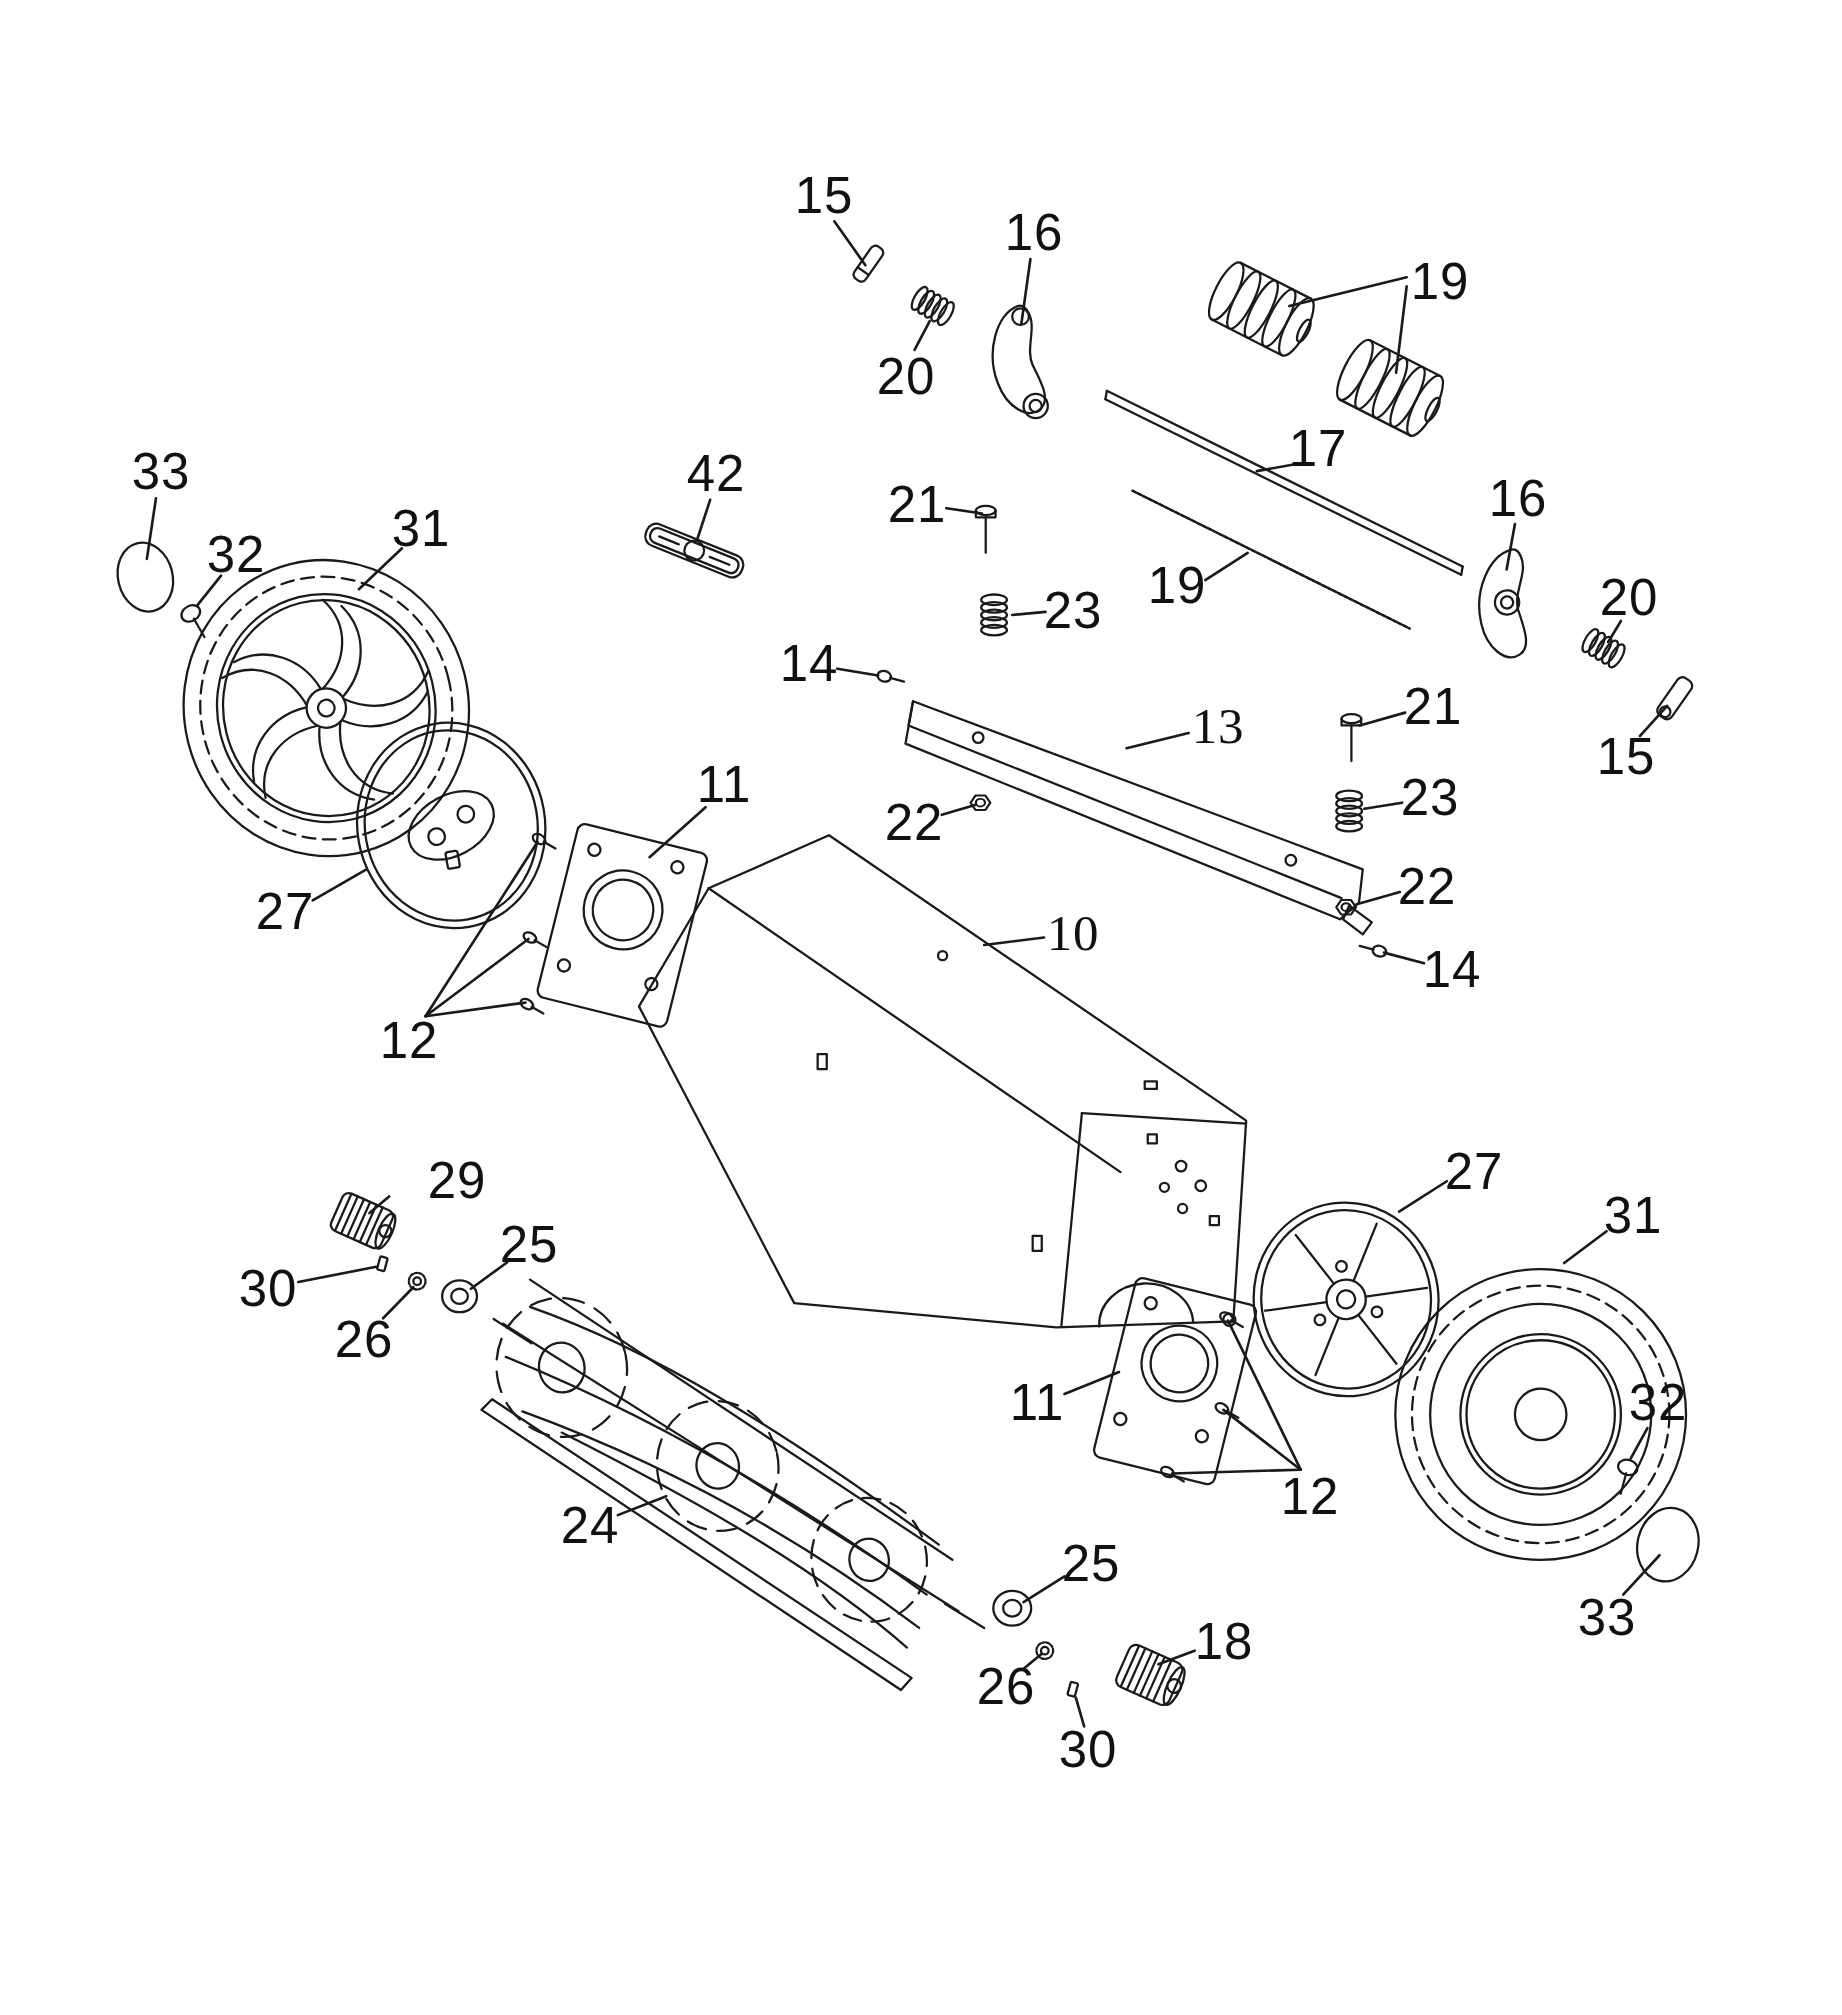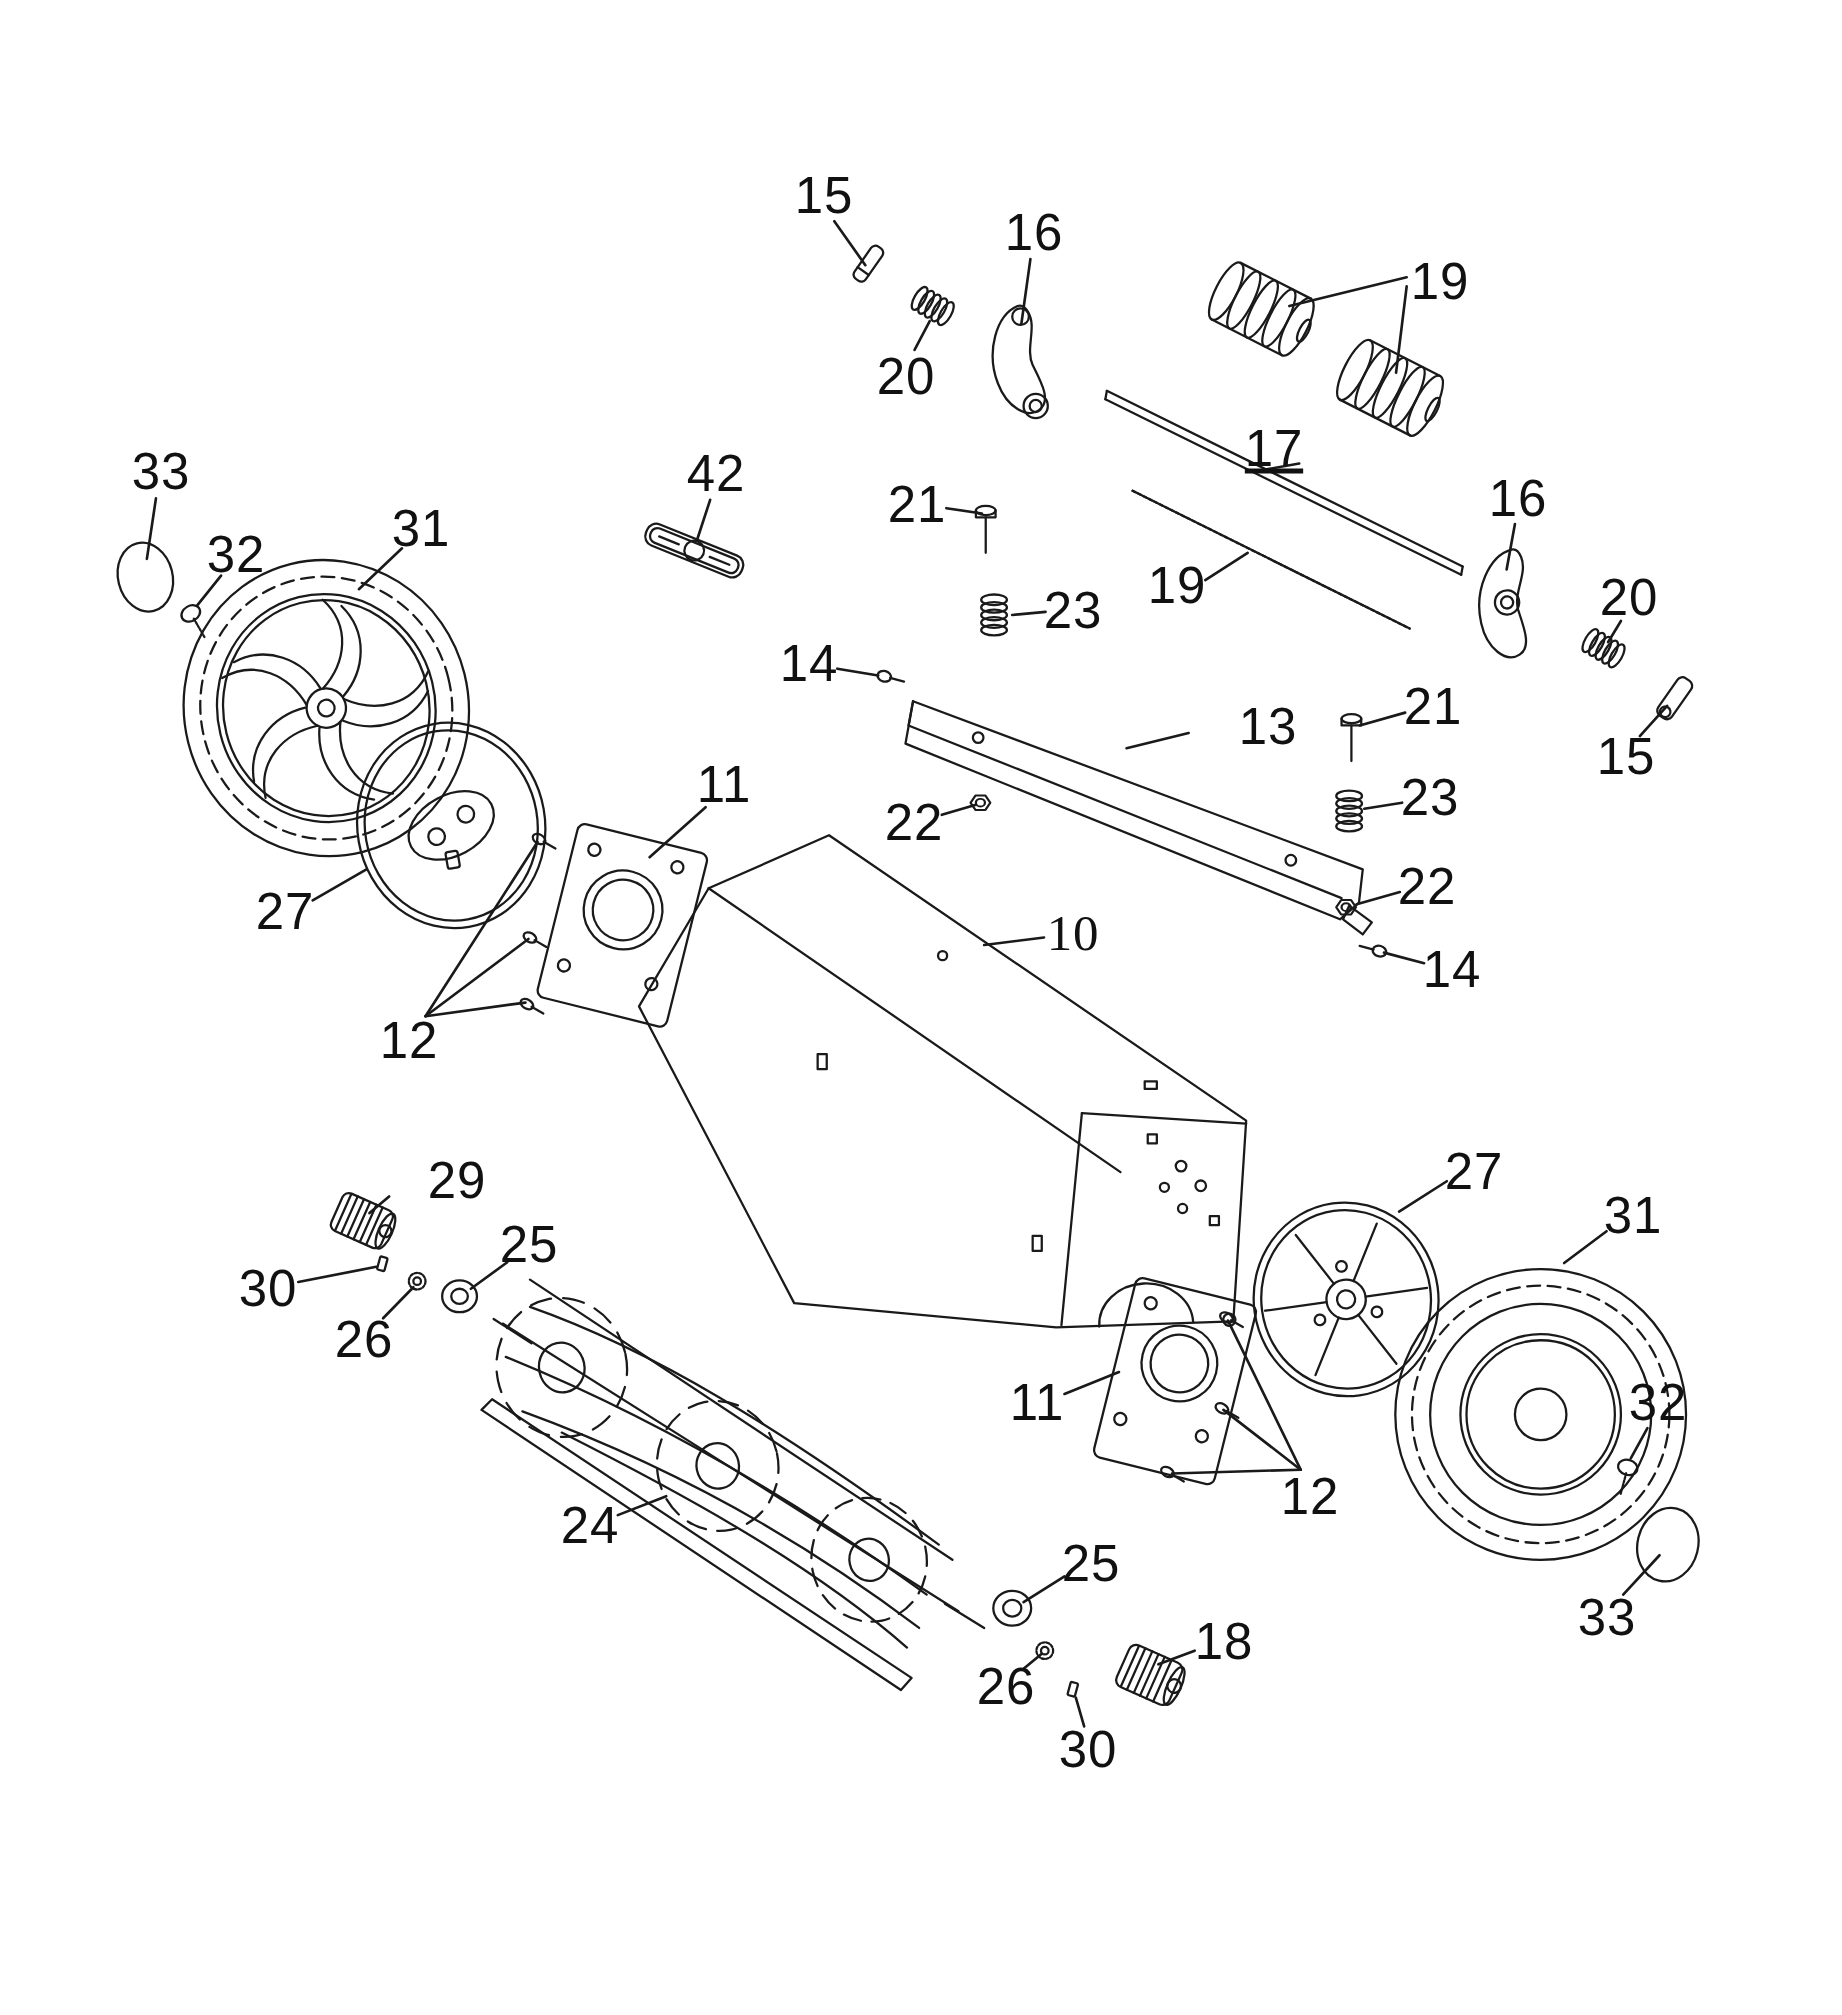--- a/index.html
+++ b/index.html
@@ -444,32 +444,32 @@
       <line x1="1352" y1="2204" x2="1376" y2="2184"></line>
       <line x1="1578" y1="2180" x2="1530" y2="2198"></line>
       <line x1="1432" y1="2280" x2="1421" y2="2242"></line>
     </svg>
 
   <div id="callout-layer">
       <div class="callout" style="left: 824px; top: 195px;">15</div>
       <div class="callout" style="left: 1034px; top: 232px;">16</div>
       <div class="callout" style="left: 1440px; top: 281px;">19</div>
       <div class="callout" style="left: 906px; top: 376px;">20</div>
-      <div class="callout" style="left: 1274px; top: 448px; text-decoration: underline;">17</div>
+      <div class="callout" style="left: 1318px; top: 448px;">17</div>
       <div class="callout" style="left: 716px; top: 473px;">42</div>
       <div class="callout" style="left: 917px; top: 504px;">21</div>
       <div class="callout" style="left: 1518px; top: 498px;">16</div>
       <div class="callout" style="left: 161px; top: 471px;">33</div>
       <div class="callout" style="left: 236px; top: 554px;">32</div>
       <div class="callout" style="left: 421px; top: 528px;">31</div>
       <div class="callout" style="left: 1177px; top: 585px;">19</div>
       <div class="callout" style="left: 1073px; top: 610px;">23</div>
       <div class="callout" style="left: 1629px; top: 597px;">20</div>
       <div class="callout" style="left: 809px; top: 663px;">14</div>
-      <div class="callout" style="left: 1268px; top: 726px;">13</div>
+      <div class="callout" style="left: 1218px; top: 726px; font-family: Liberation Serif, serif;">13</div>
       <div class="callout" style="left: 1433px; top: 706px;">21</div>
       <div class="callout" style="left: 1626px; top: 756px;">15</div>
       <div class="callout" style="left: 1430px; top: 797px;">23</div>
       <div class="callout" style="left: 914px; top: 822px;">22</div>
       <div class="callout" style="left: 724px; top: 784px;">11</div>
       <div class="callout" style="left: 285px; top: 911px;">27</div>
       <div class="callout" style="left: 1073px; top: 933px; font-family: Liberation Serif, serif;">10</div>
       <div class="callout" style="left: 1427px; top: 886px;">22</div>
       <div class="callout" style="left: 1452px; top: 969px;">14</div>
       <div class="callout" style="left: 409px; top: 1040px;">12</div>

